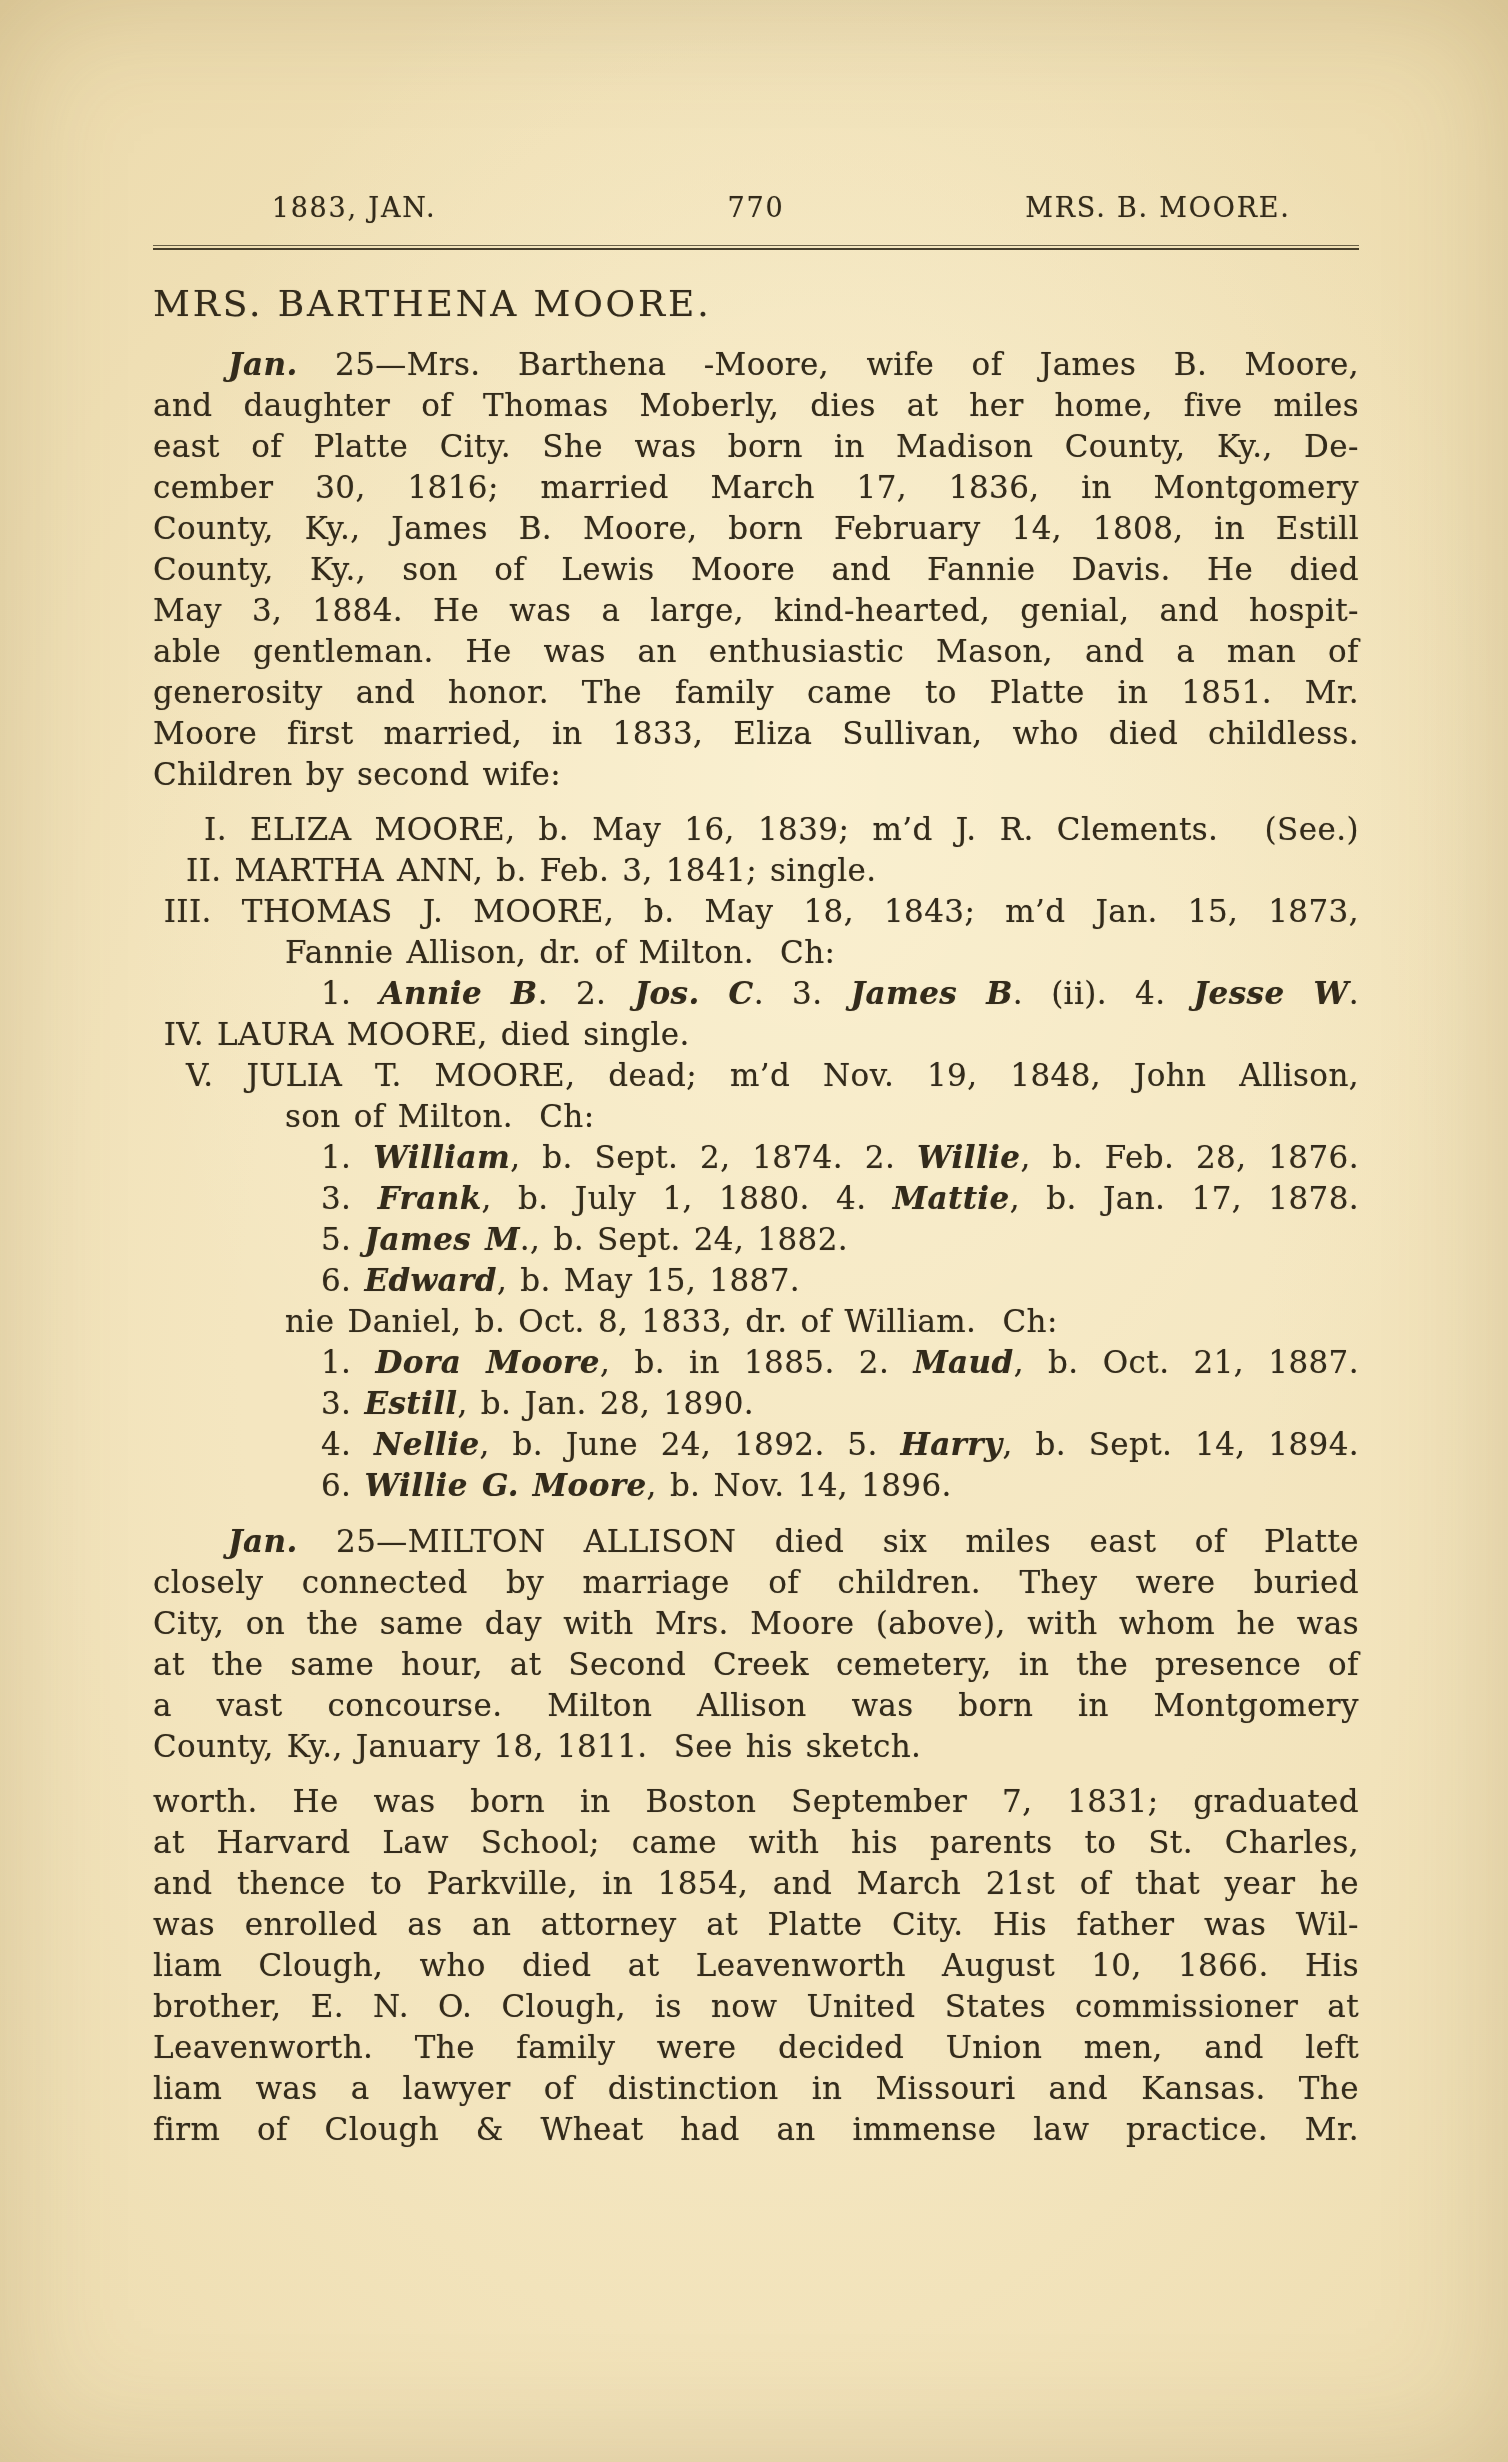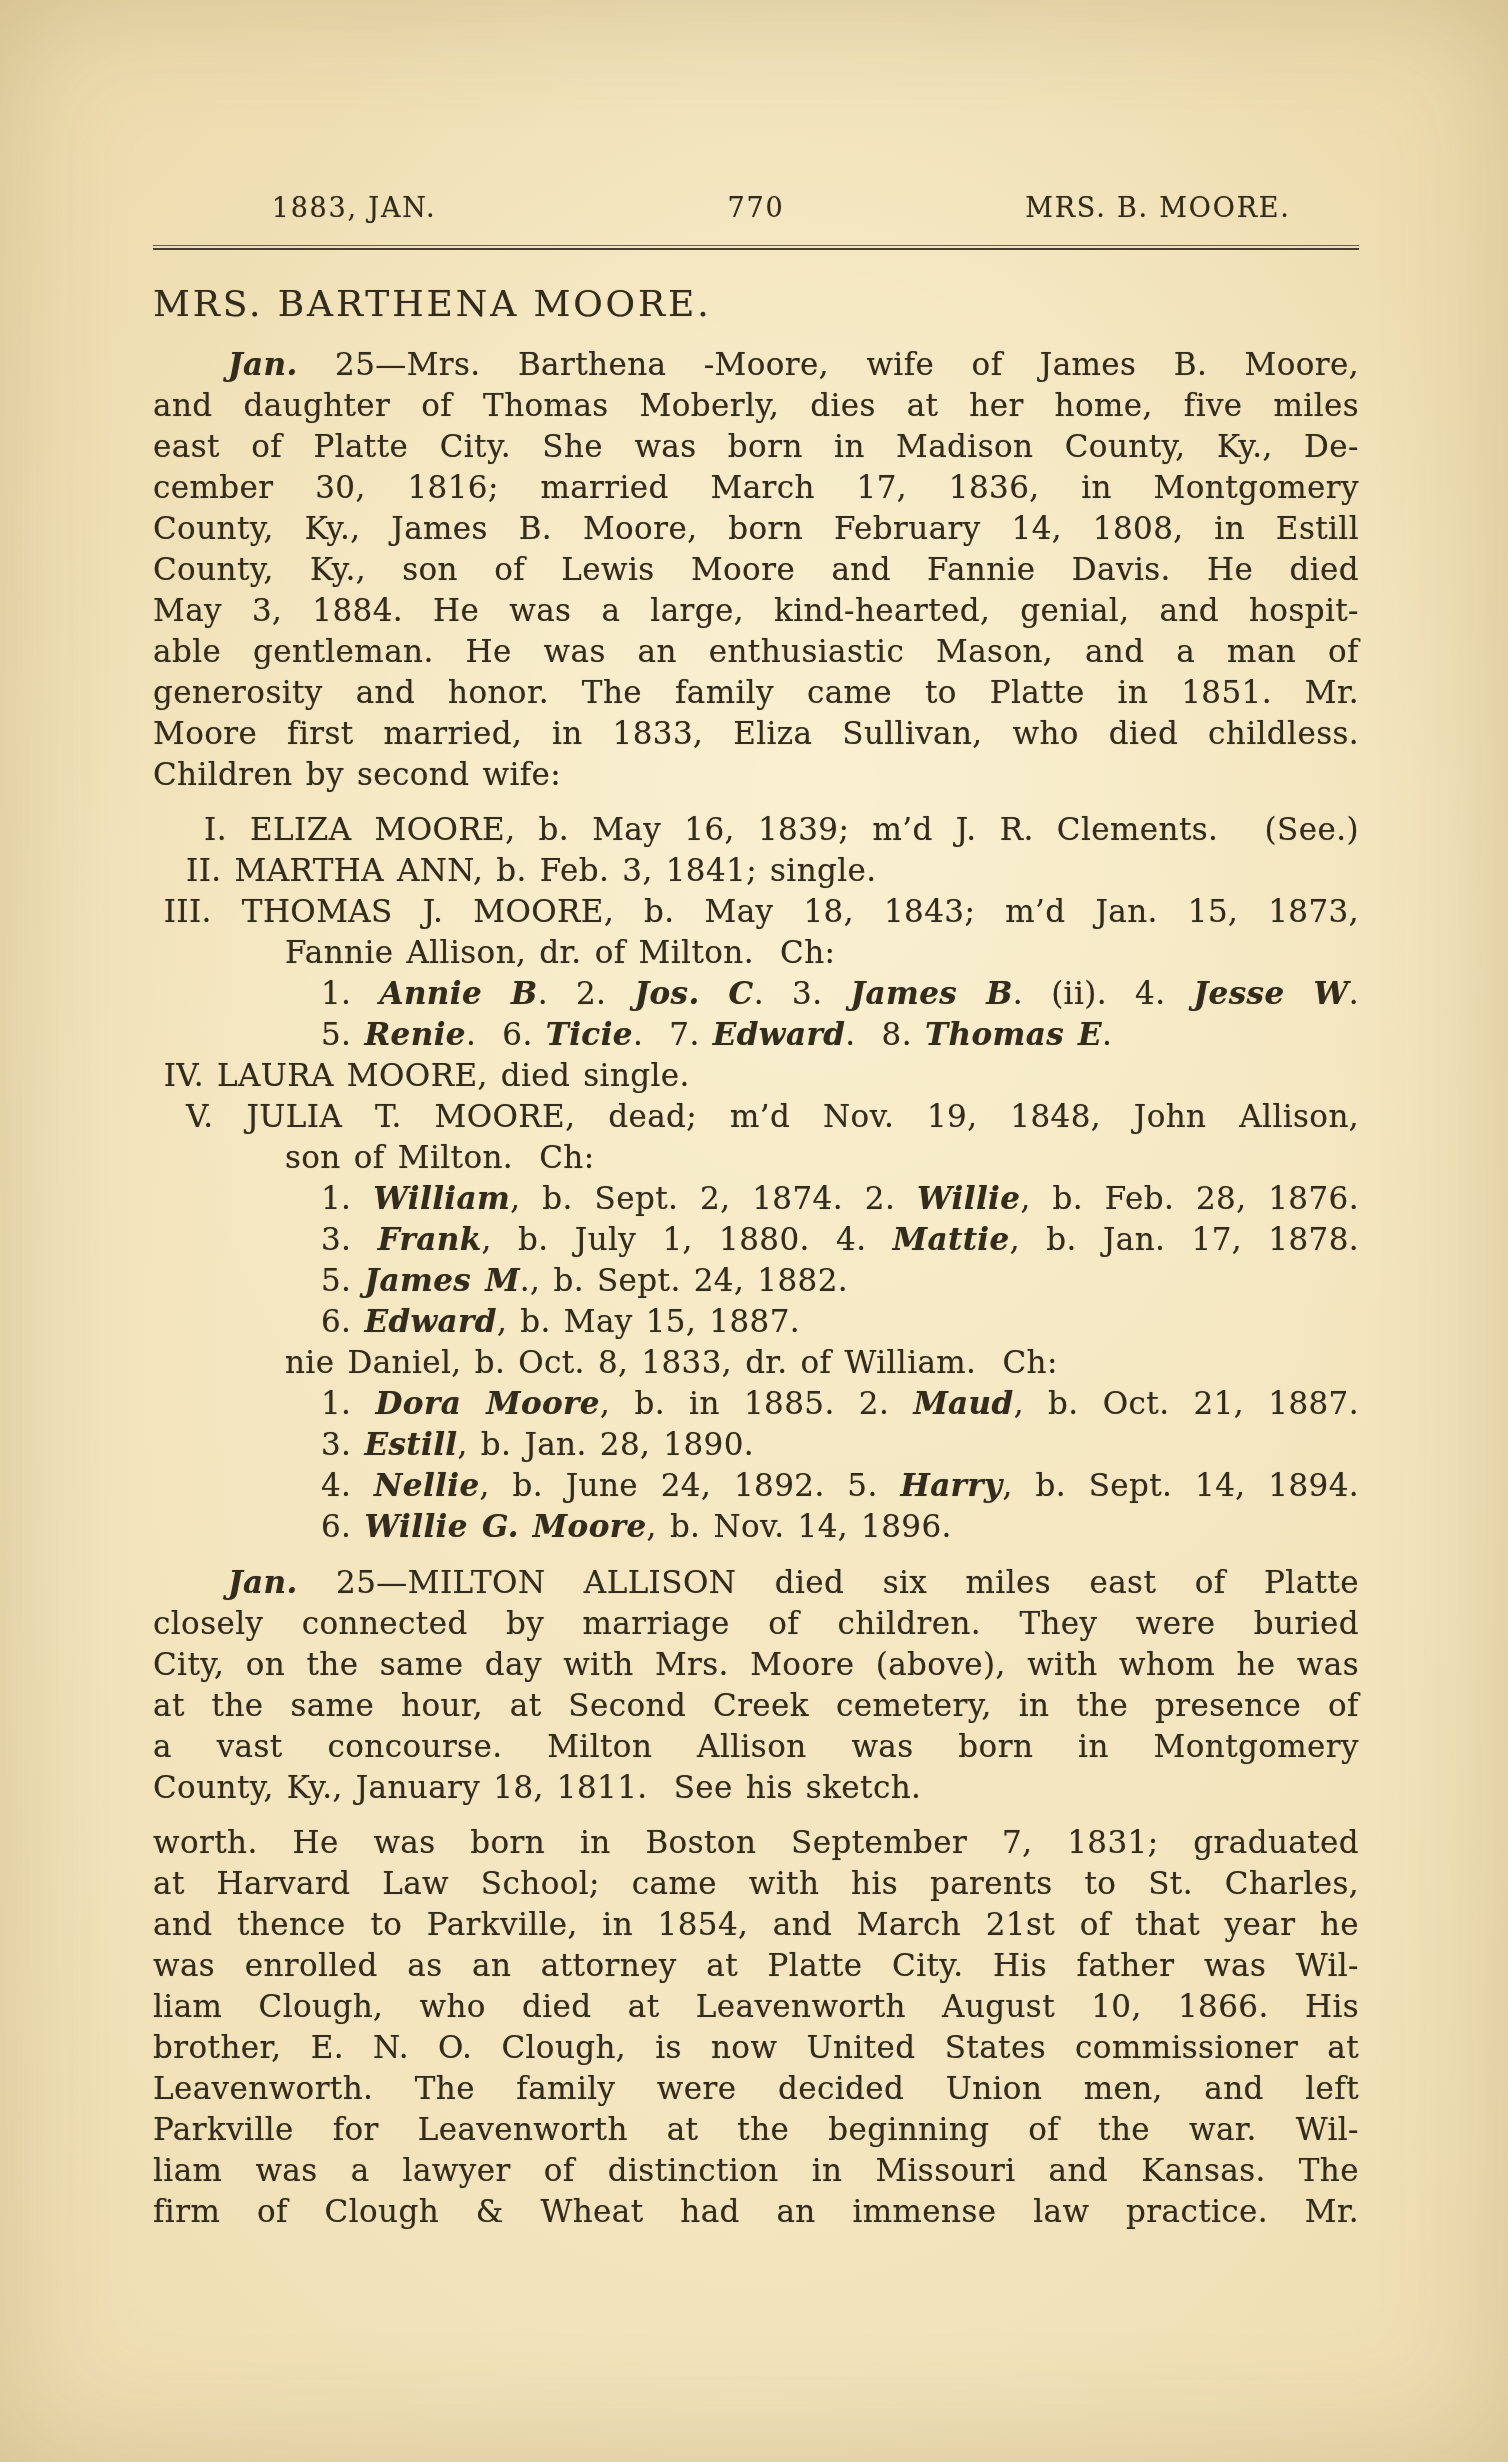--- a/index.html
+++ b/index.html
@@ -99,21 +99,20 @@
           <div class="ln ind-z j">generosity and honor. The family came to Platte in 1851. Mr.</div>
           <div class="ln ind-z j">Moore first married, in 1833, Eliza Sullivan, who died childless.</div>
           <div class="ln ind-z">Children by second wife:</div>
         </div>
         <div class="block">
           <div class="ln ind-i1 j">I. ELIZA MOORE, b. May 16, 1839; m’d J. R. Clements.&nbsp; (See.)</div>
           <div class="ln ind-i2">II. MARTHA ANN, b. Feb. 3, 1841; single.</div>
           <div class="ln ind-i3 j">III. THOMAS J. MOORE, b. May 18, 1843; m’d Jan. 15, 1873,</div>
           <div class="ln ind-c">Fannie Allison, dr. of Milton.&nbsp; Ch:</div>
           <div class="ln ind-n j">1. <i>Annie B</i>. 2. <i>Jos. C</i>. 3. <i>James B</i>. (ii). 4. <i>Jesse W</i>.</div>
-          <div class="ln ind-n">5. <i>Renie</i>.&nbsp; 6. <i>Ticie</i>.&nbsp; 7. <i>Edward</i>.&nbsp; 8. <i>Thomas E</i>.</div>
           <div class="ln ind-i3">IV. LAURA MOORE, died single.</div>
           <div class="ln ind-i2 j">V. JULIA T. MOORE, dead; m’d Nov. 19, 1848, John Allison,</div>
           <div class="ln ind-c">son of Milton.&nbsp; Ch:</div>
           <div class="ln ind-n j">1. <i>William</i>, b. Sept. 2, 1874. 2. <i>Willie</i>, b. Feb. 28, 1876.</div>
           <div class="ln ind-n j">3. <i>Frank</i>, b. July 1, 1880. 4. <i>Mattie</i>, b. Jan. 17, 1878.</div>
           <div class="ln ind-n">5. <i>James M</i>., b. Sept. 24, 1882.</div>
           <div class="ln ind-n">6. <i>Edward</i>, b. May 15, 1887.</div>
           <div class="ln ind-c">nie Daniel, b. Oct. 8, 1833, dr. of William.&nbsp; Ch:</div>
           <div class="ln ind-n j">1. <i>Dora Moore</i>, b. in 1885. 2. <i>Maud</i>, b. Oct. 21, 1887.</div>
           <div class="ln ind-n">3. <i>Estill</i>, b. Jan. 28, 1890.</div>
@@ -129,21 +128,20 @@
           <div class="ln ind-z">County, Ky., January 18, 1811.&nbsp; See his sketch.</div>
         </div>
         <div class="block">
           <div class="ln ind-z j">worth. He was born in Boston September 7, 1831; graduated</div>
           <div class="ln ind-z j">at Harvard Law School; came with his parents to St. Charles,</div>
           <div class="ln ind-z j">and thence to Parkville, in 1854, and March 21st of that year he</div>
           <div class="ln ind-z j">was enrolled as an attorney at Platte City. His father was Wil-</div>
           <div class="ln ind-z j">liam Clough, who died at Leavenworth August 10, 1866. His</div>
           <div class="ln ind-z j">brother, E. N. O. Clough, is now United States commissioner at</div>
           <div class="ln ind-z j">Leavenworth. The family were decided Union men, and left</div>
-          <div class="ln ind-z j">Parkville for Leavenworth at the beginning of the war. Wil-</div>
           <div class="ln ind-z j">liam was a lawyer of distinction in Missouri and Kansas. The</div>
           <div class="ln ind-z j">firm of Clough &amp; Wheat had an immense law practice. Mr.</div>
         </div>
       </div>
 
   </div>
 </div>
 
 
 </body></html>

